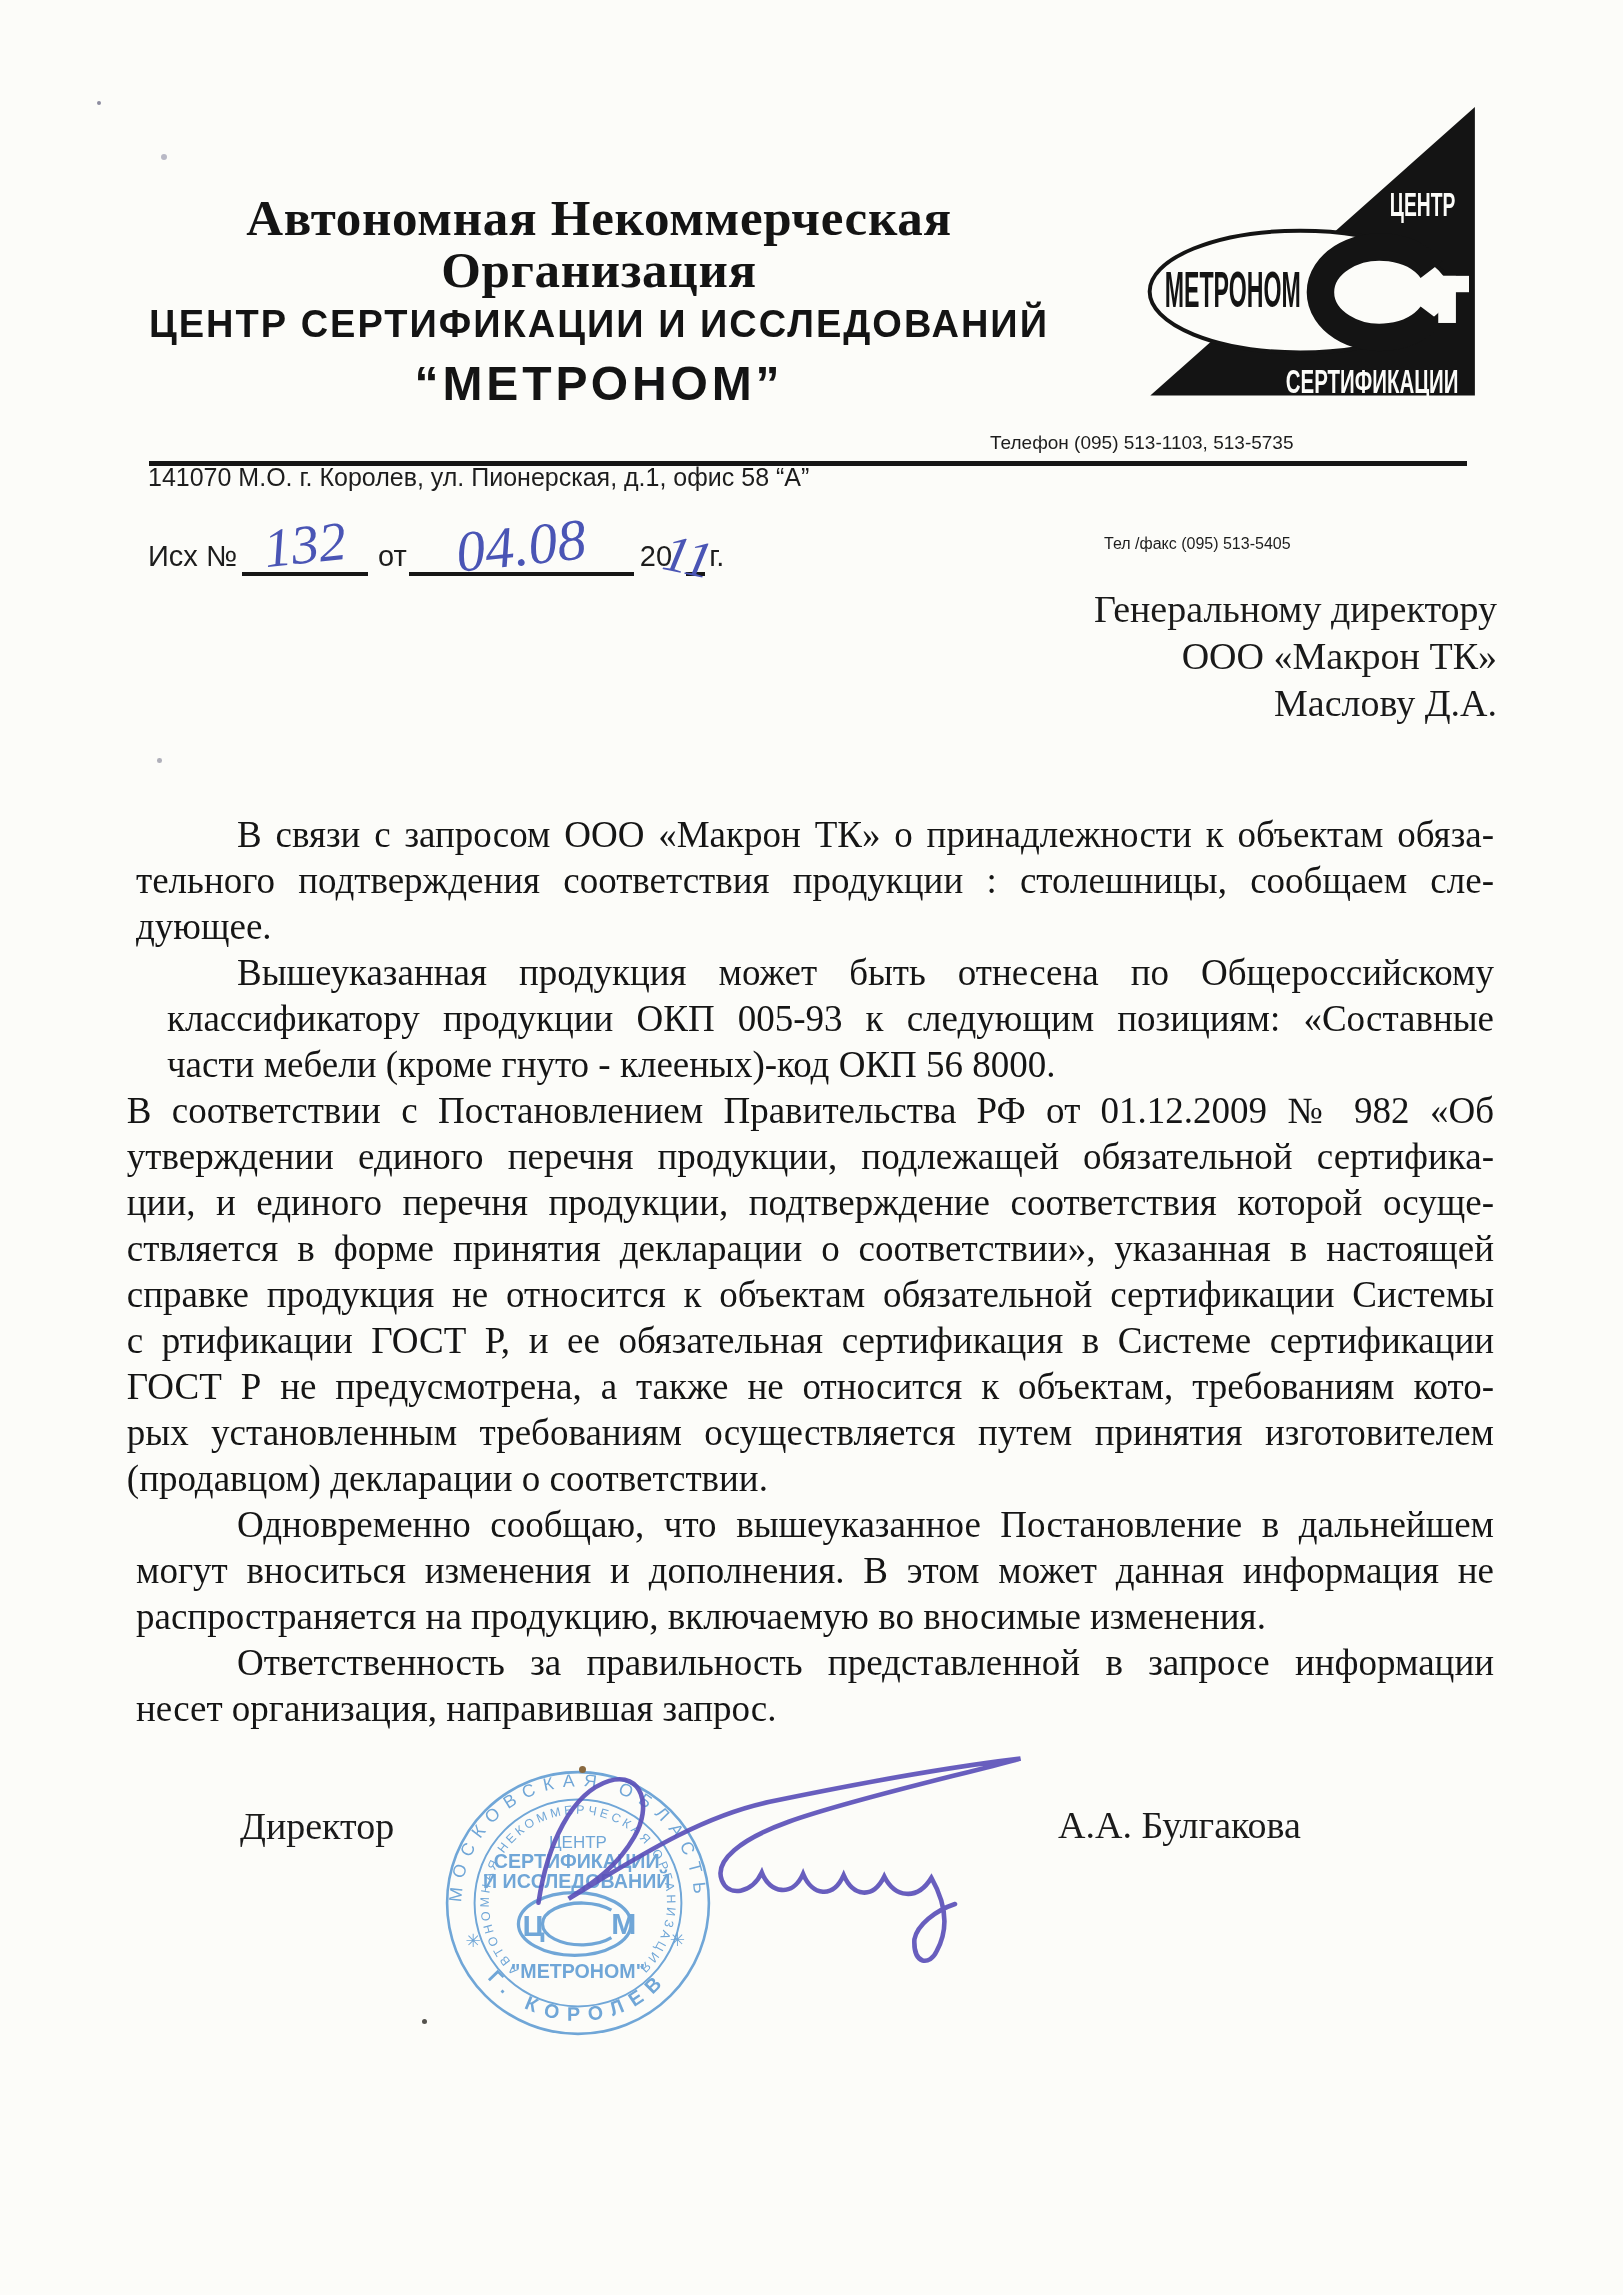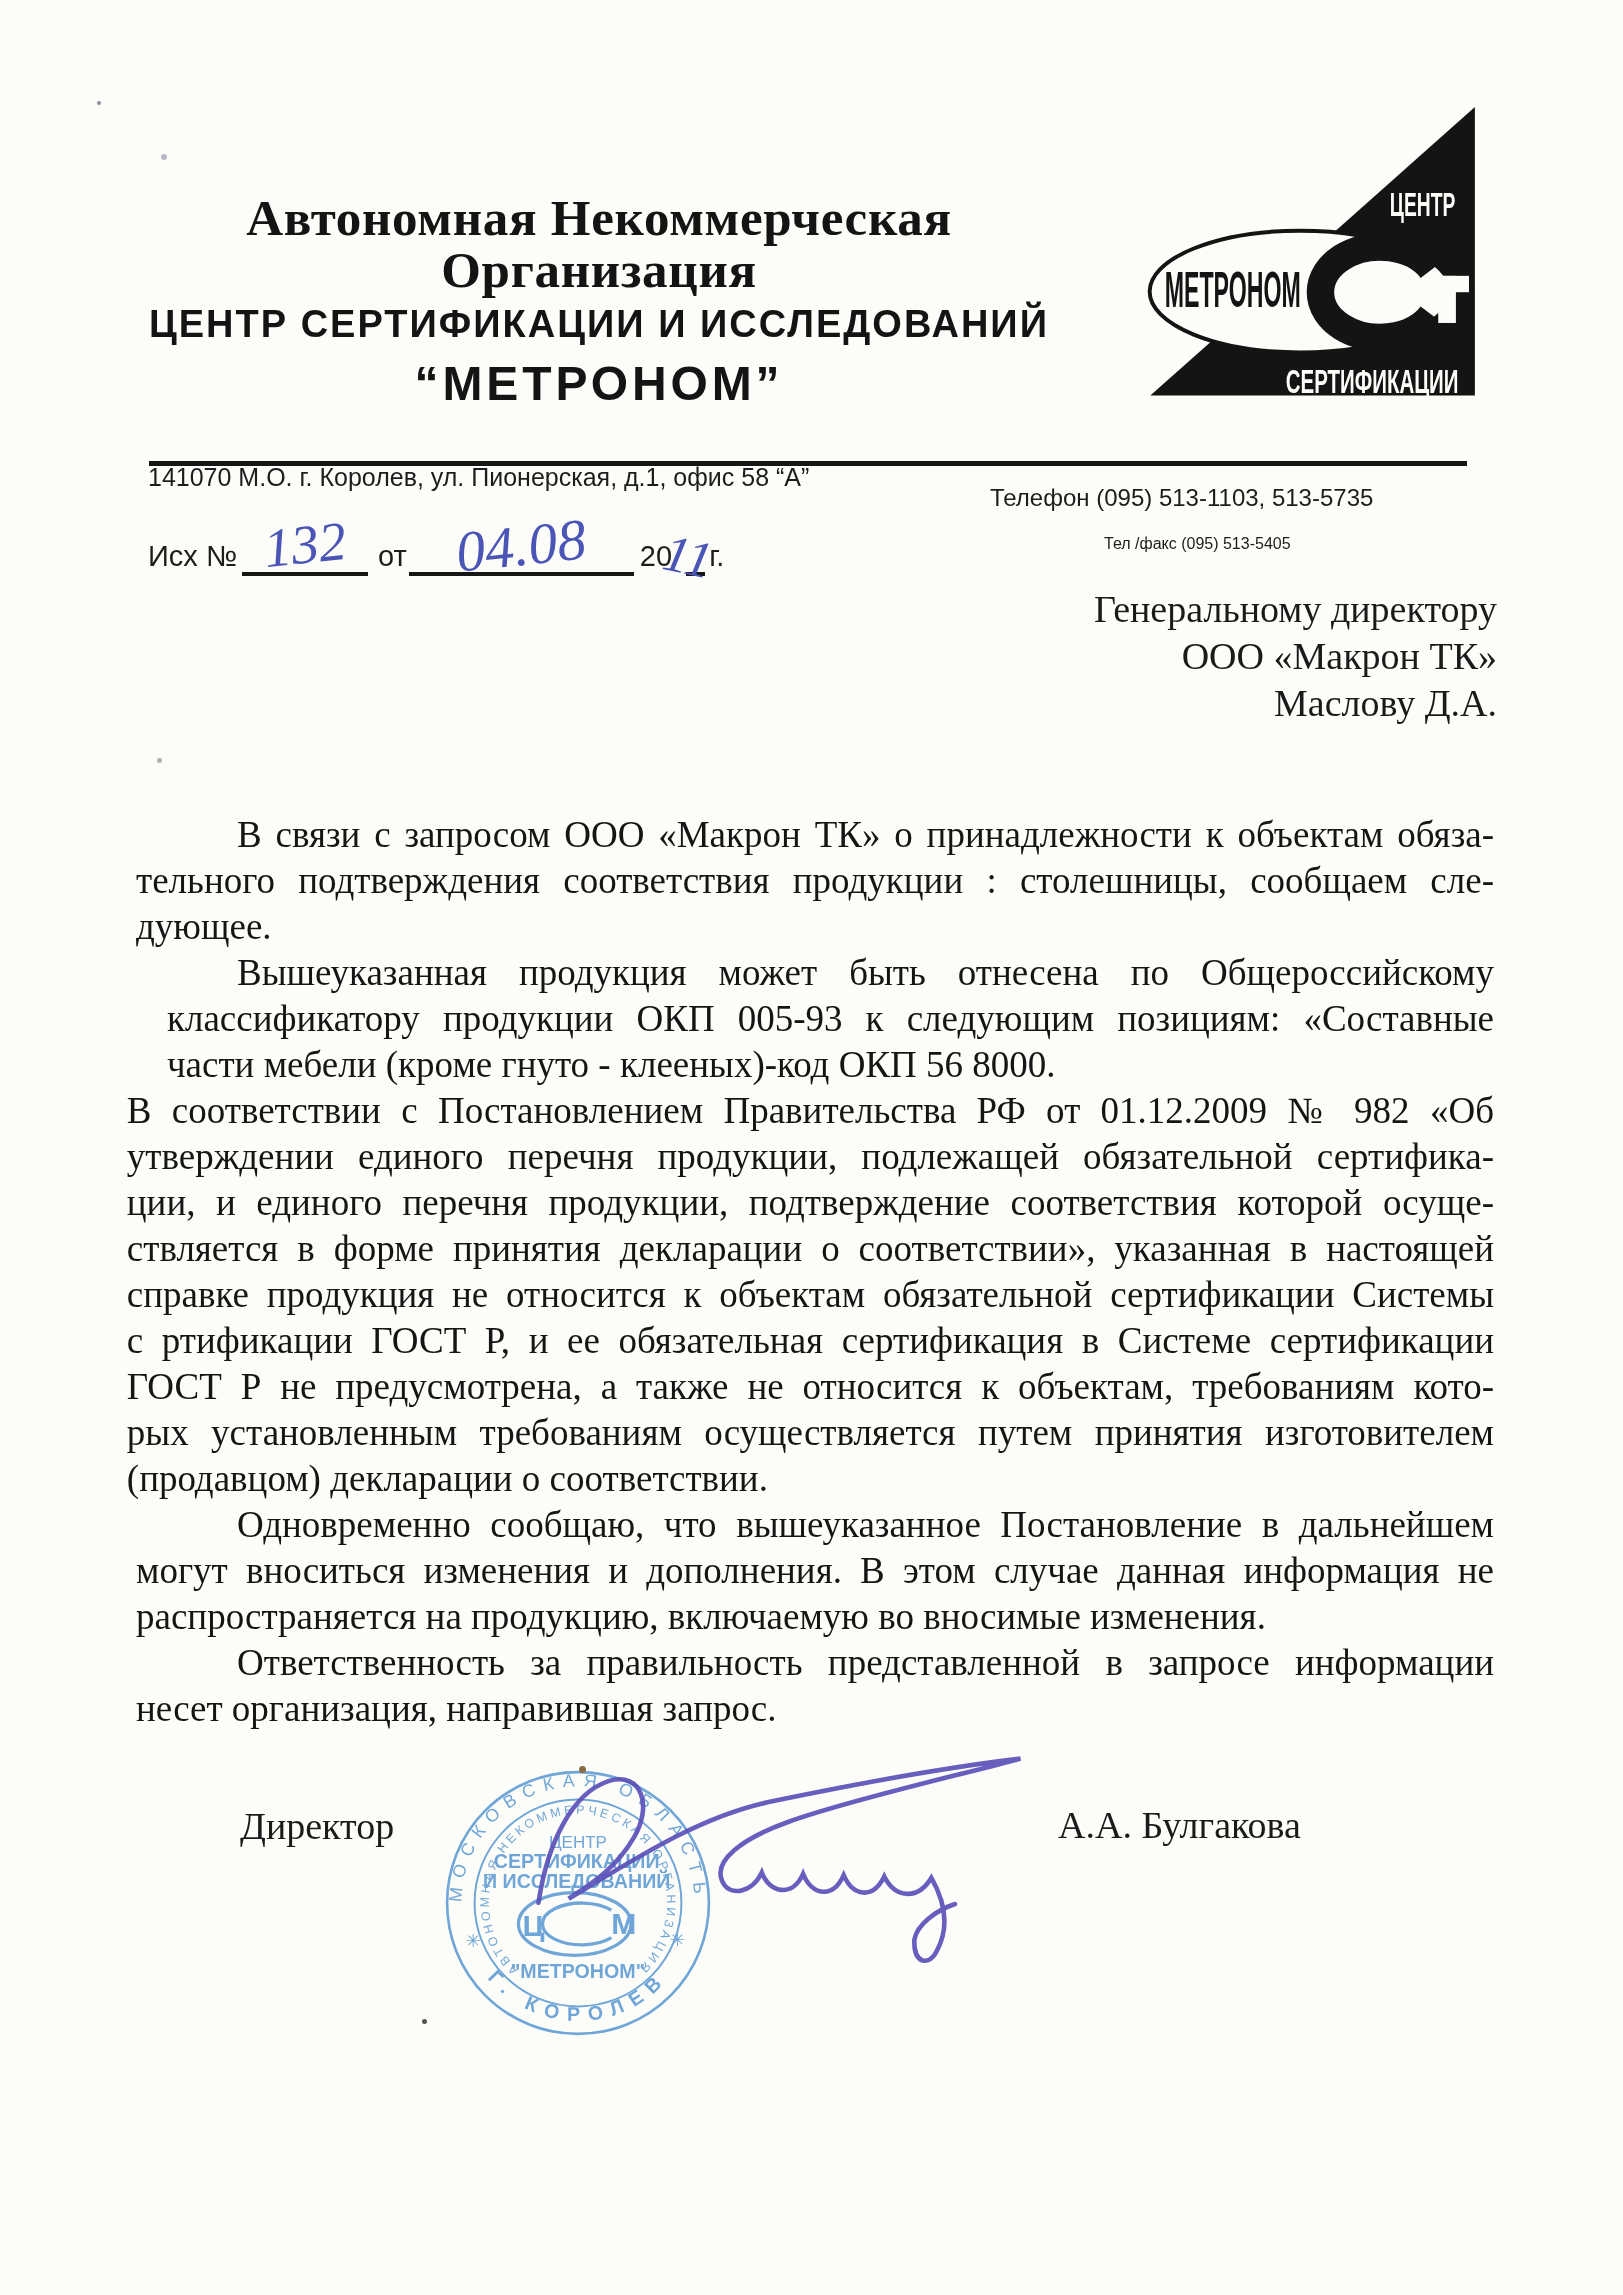--- a/index.html
+++ b/index.html
@@ -13,21 +13,21 @@
   .letterhead{position:absolute;left:85px;top:192px;width:1028px;text-align:center;color:#141414;}
   .lh-line1{font-family:"Liberation Serif",serif;font-weight:bold;font-size:51px;line-height:52px;letter-spacing:0.7px;}
   .lh-line2{font-family:"Liberation Sans",sans-serif;font-weight:bold;font-size:38px;line-height:38px;letter-spacing:2px;margin-top:9.2px;}
   .lh-line3{font-family:"Liberation Sans",sans-serif;font-weight:bold;font-size:48px;line-height:48px;letter-spacing:3.9px;margin-top:17px;}
   .logo-svg{position:absolute;left:1113px;top:65px;}
   .logo-svg text{font-family:"Liberation Sans",sans-serif;font-weight:bold;}
   .rule{position:absolute;left:149px;top:461px;width:1318px;height:5.2px;background:#161616;}
   
   .sans{font-family:"Liberation Sans",sans-serif;font-weight:normal;color:#1d1d1d;}
   .address{position:absolute;left:148px;top:463px;font-size:25px;}
-  .phone{position:absolute;left:990px;top:484px;font-size:24px;}
+  .phone{position:absolute;left:990px;top:432px;font-size:19px;}
   .fax{position:absolute;left:1104px;top:535px;font-size:16px;}
   .isx-row{position:absolute;left:148px;top:524px;display:flex;align-items:flex-end;height:52px;font-size:29px;}
   .isx-row .lbl{line-height:31px;padding-bottom:3.9px;}
   .blank{display:inline-block;position:relative;border-bottom:4.6px solid #161616;height:48px;}
   .b1{width:126px;margin-left:4.6px;}
   .b2{width:225px;margin-left:2px;}
   .b3{width:19.6px;margin-left:13.7px;}
   .hw{position:absolute;left:50%;bottom:-3.9px;transform:translateX(-50%) rotate(-6deg);
       font-family:"Liberation Serif",serif;font-style:italic;color:var(--ink-blue);white-space:nowrap;}
   .hw-number{font-size:55px;}
@@ -122,21 +122,21 @@
       <div class="line">ции, и единого перечня продукции, подтверждение соответствия которой осуще-</div>
       <div class="line">ствляется в форме принятия декларации о соответствии», указанная в настоящей</div>
       <div class="line">справке продукция не относится к объектам обязательной сертификации Системы</div>
       <div class="line">с ртификации ГОСТ Р, и ее обязательная сертификация в Системе сертификации</div>
       <div class="line">ГОСТ Р не предусмотрена, а также не относится к объектам, требованиям кото-</div>
       <div class="line">рых установленным требованиям осуществляется путем принятия изготовителем</div>
       <div class="line last">(продавцом) декларации о соответствии.</div>
     </div>
     <div class="para indent">
       <div class="line">Одновременно сообщаю, что вышеуказанное Постановление  в дальнейшем</div>
-      <div class="line">могут вноситься изменения и дополнения. В этом случае данная информация  не</div>
+      <div class="line">могут вноситься изменения и дополнения. В этом может данная информация  не</div>
       <div class="line last">распространяется на продукцию, включаемую во вносимые изменения.</div>
     </div>
     <div class="para indent">
       <div class="line">Ответственность за правильность представленной в запросе информации</div>
       <div class="line last">несет организация, направившая запрос.</div>
     </div>
   </div>
 
 <div class="sig-title">Директор</div>
 <div class="sig-name">А.А. Булгакова</div>

